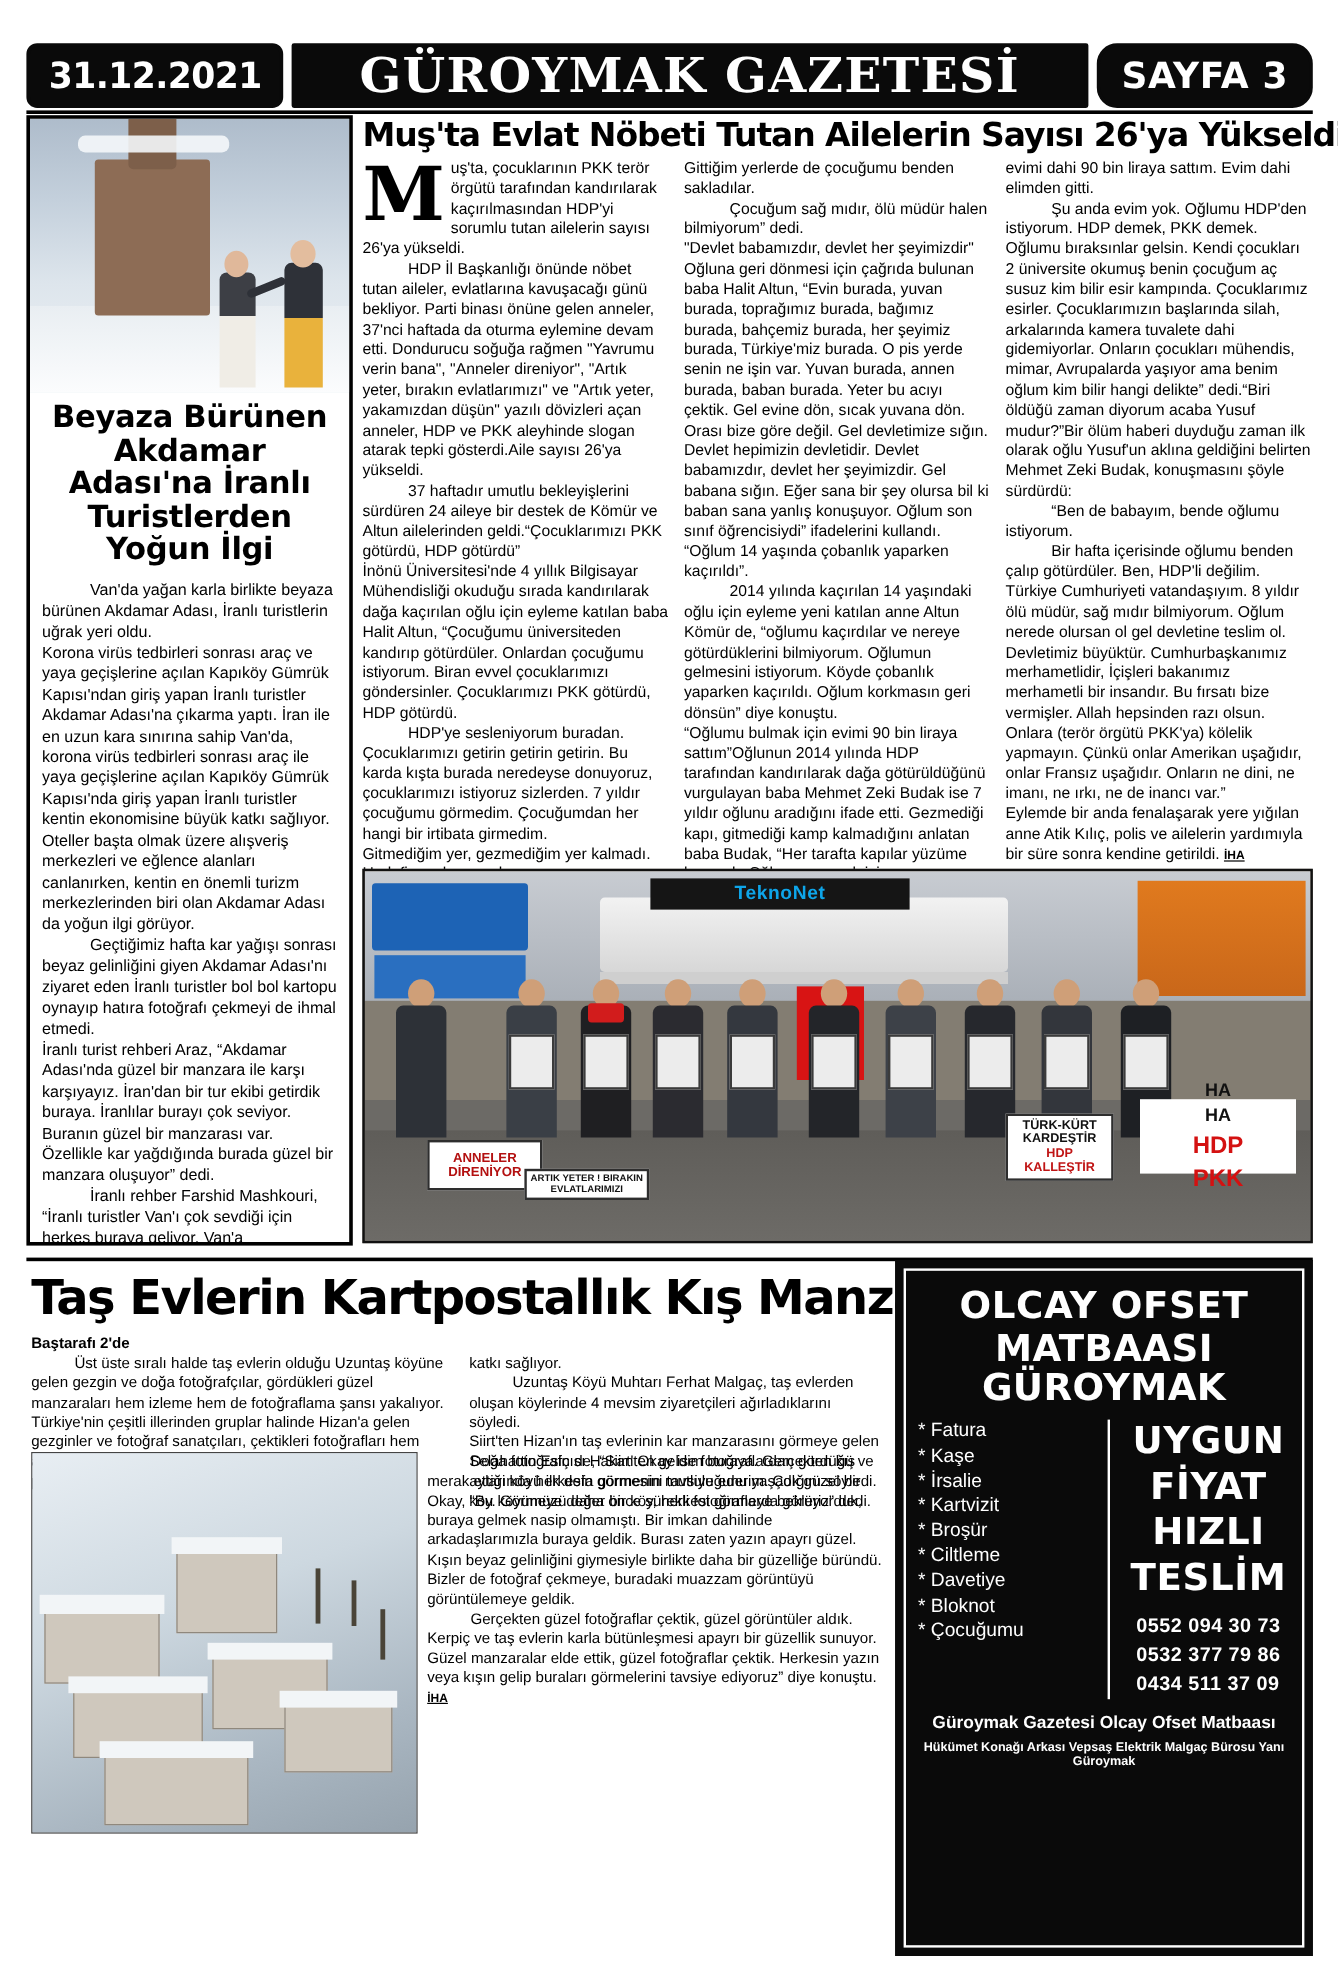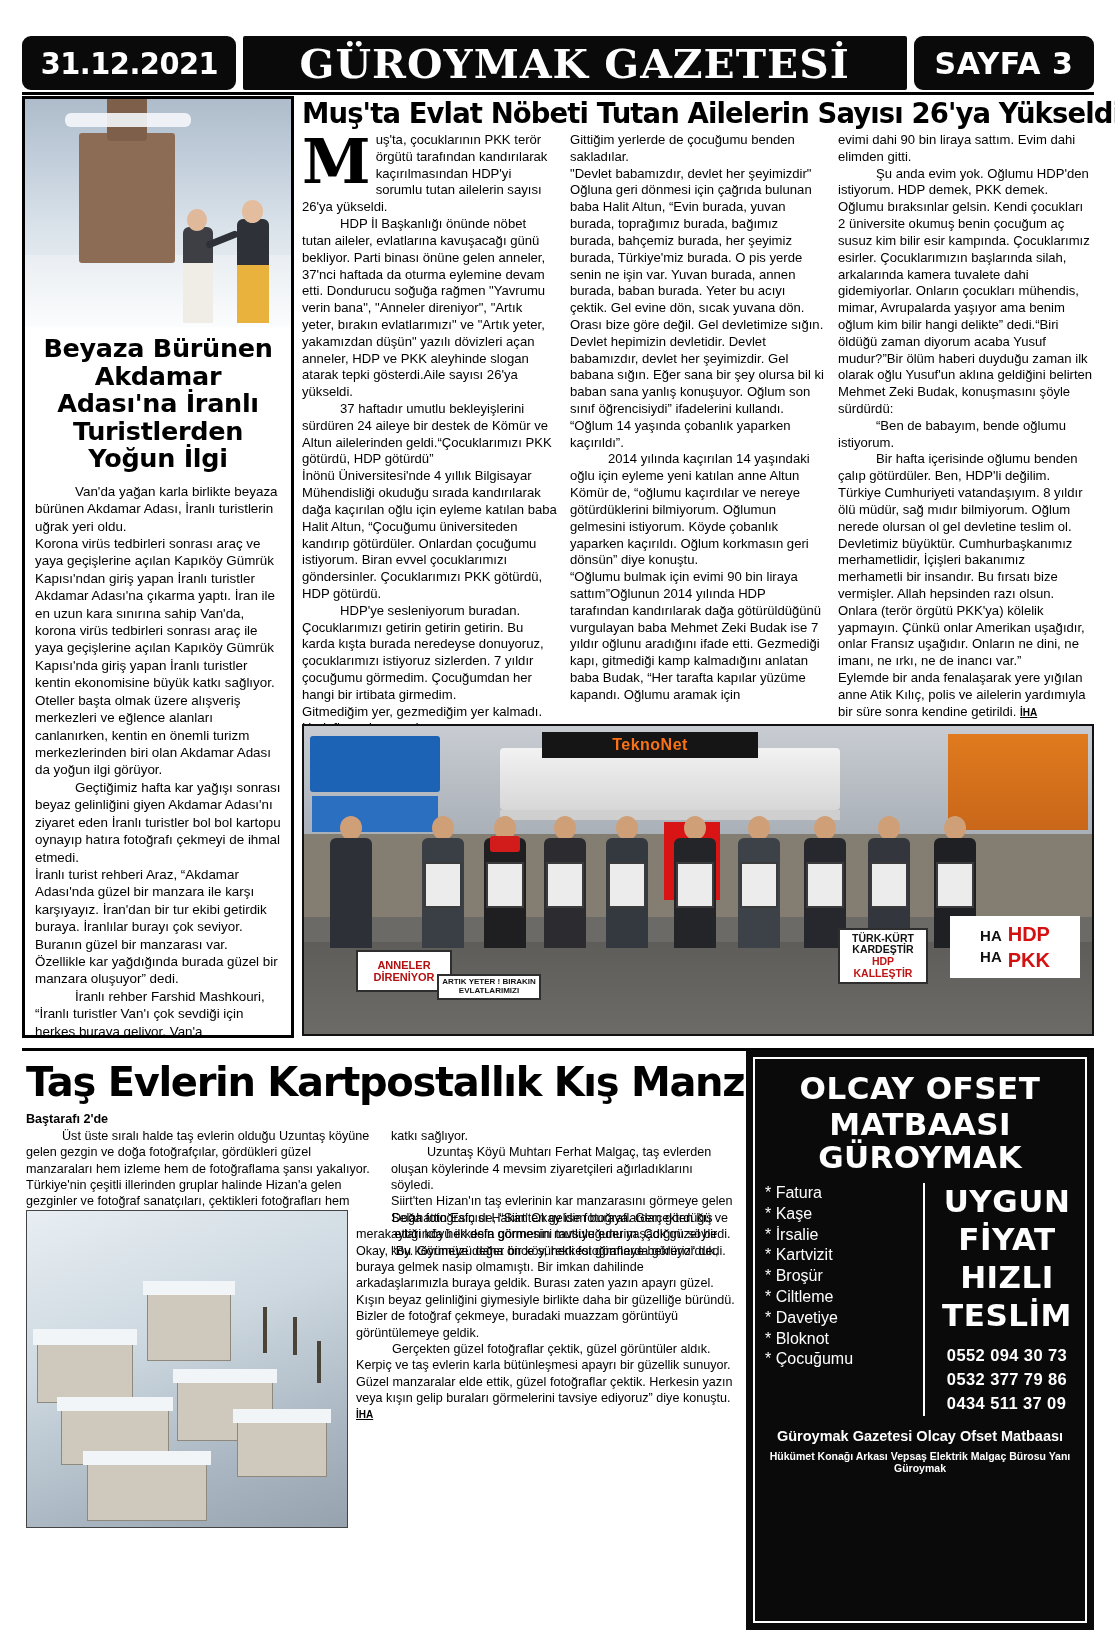--- a/index.html
+++ b/index.html
@@ -26,21 +26,21 @@
   .mh-date span {
     color: #fff; font-size: 30px; font-weight: bold; letter-spacing: -0.5px;
     font-family: "DejaVu Sans", sans-serif; transform: scaleX(0.96);
   }
   .mh-title { flex: 1; border-radius: 2px; background: #0a0a0a; }
   .mh-title span {
     color: #fff; font-size: 40px; font-weight: bold; letter-spacing: 1px;
     font-family: "DejaVu Serif", serif; white-space: nowrap;
     transform: scaleX(1.02);
   }
-  .mh-page { width: 180px; }
+  .mh-page { width: 180px; border-radius: 17px; }
   .mh-page span {
     color: #fff; font-size: 30px; font-weight: bold; letter-spacing: 0.5px;
     font-family: "DejaVu Sans", sans-serif;
   }
   .mh-rule {
     position: absolute; left: 22px; top: 92px; width: 1072px; height: 3px; background: #000;
   }
 
   
   .sidebar {
@@ -129,21 +129,21 @@
   .main-photo {
     position: absolute; left: 302px; top: 724px; width: 792px; height: 312px;
     border: 2px solid #111; overflow: hidden;
     background: #6e6a60;
   }
   .mp-bg { position:absolute; inset:0;
     background: linear-gradient(#9a948a 0 34%, #837d72 34% 62%, #6c6a66 62% 100%); }
   .mp-store { position:absolute; left:0; top:0; width: 100%; height: 108px;
     background: linear-gradient(#c8ccd2, #aab0b8); }
   .mp-sign { position:absolute; left: 238px; top: 6px; width: 216px; height: 26px;
-    background:#151515; color:#f97316; font-weight:bold; font-size:16px;
+    background:#151515; color:#0ea5e9; font-weight:bold; font-size:16px;
     display:flex; align-items:center; justify-content:center; letter-spacing:0.5px; }
   .mp-blue { position:absolute; left: 6px; top: 10px; width: 130px; height: 56px;
     background:#1d63b5; border-radius:3px; }
   .mp-blue2 { position:absolute; left: 8px; top: 70px; width: 126px; height: 36px;
     background:#2a6fc0; }
   .mp-tent { position:absolute; left: 196px; top: 22px; width: 340px; height: 62px;
     background: linear-gradient(#f2f2f2, #d7d7d7); border-radius: 4px; }
   .mp-tent2 { position:absolute; left: 196px; top: 84px; width: 340px; height: 10px;
     background:#cfcfcf; }
   .mp-orange { position:absolute; right: 4px; top: 8px; width: 140px; height: 96px;
@@ -162,21 +162,21 @@
     background:#d21c1c; border-radius: 3px; }
 
   .mp-banner { position: absolute; background:#fff; border: 2px solid #2e2e2e;
     display:flex; flex-direction:column; align-items:center; justify-content:center;
     color:#111; font-weight:bold; text-align:center; line-height:1.12; }
   .b-anneler { left: 8px; bottom: 42px; width: 96px; height: 42px; font-size: 11px; color:#b31010;margin-left:44px;}
   .b-artik { left: 133px; bottom: 34px; width: 104px; height: 26px; font-size: 8px; }
   .b-turk { right: 164px; bottom: 50px; width: 90px; height: 56px; font-size: 10.5px; }
   .b-turk .red { color:#c01414; }
   .b-ha { right: 12px; bottom: 56px; width: 130px; height: 62px; border:none; background:#fff;
-    flex-direction: row; gap: 6px; }
+    flex-direction: column; gap: 6px; }
   .ha-col { display:flex; flex-direction:column; gap: 4px; font-size: 15px; }
   .ha-red { color:#d41111; font-size: 20px; font-weight:bold; }
   .mp-flag { position:absolute; left: 360px; top: 96px; width: 56px; height: 78px;
     background:#d81414; }
   .mp-flag:after { content:"★"; position:absolute; left: 16px; top: 24px; color:#fff; font-size: 20px;}
 
   
   .bl-rule { position:absolute; left: 22px; top: 1048px; width: 1072px; height: 3px; background:#000; }
   .bottom-head {
     position: absolute; left: 26px; top: 1060px; width: 710px; height: 44px;
@@ -283,20 +283,21 @@
     <div class="mcol">
       <p><span class="dropcap">M</span><span>uş'ta, çocuklarının PKK terör örgütü tarafından kandırılarak kaçırılmasından HDP'yi sorumlu tutan ailelerin sayısı 26'ya yükseldi.</span></p>
       <p class="ind">HDP İl Başkanlığı önünde nöbet tutan aileler, evlatlarına kavuşacağı günü bekliyor. Parti binası önüne gelen anneler, 37'nci haftada da oturma eylemine devam etti. Dondurucu soğuğa rağmen "Yavrumu verin bana", "Anneler direniyor", "Artık yeter, bırakın evlatlarımızı" ve "Artık yeter, yakamızdan düşün" yazılı dövizleri açan anneler, HDP ve PKK aleyhinde slogan atarak tepki gösterdi.Aile sayısı 26'ya yükseldi.</p>
       <p class="ind">37 haftadır umutlu bekleyişlerini sürdüren 24 aileye bir destek de Kömür ve Altun ailelerinden geldi.“Çocuklarımızı PKK götürdü, HDP götürdü”</p>
       <p>İnönü Üniversitesi'nde 4 yıllık Bilgisayar Mühendisliği okuduğu sırada kandırılarak dağa kaçırılan oğlu için eyleme katılan baba Halit Altun, “Çocuğumu üniversiteden kandırıp götürdüler. Onlardan çocuğumu istiyorum. Biran evvel çocuklarımızı göndersinler. Çocuklarımızı PKK götürdü, HDP götürdü.</p>
       <p class="ind">HDP'ye sesleniyorum buradan. Çocuklarımızı getirin getirin getirin. Bu karda kışta burada neredeyse donuyoruz, çocuklarımızı istiyoruz sizlerden. 7 yıldır çocuğumu görmedim. Çocuğumdan her hangi bir irtibata girmedim.</p>
       <p>Gitmediğim yer, gezmediğim yer kalmadı. Hedefime ulaşamadım.</p>
     </div>
     <div class="mcol">
       <p>Gittiğim yerlerde de çocuğumu benden sakladılar.</p>
+      <p class="ind">Çocuğum sağ mıdır, ölü müdür halen bilmiyorum” dedi.</p>
       <p>"Devlet babamızdır, devlet her şeyimizdir"</p>
       <p>Oğluna geri dönmesi için çağrıda bulunan baba Halit Altun, “Evin burada, yuvan burada, toprağımız burada, bağımız burada, bahçemiz burada, her şeyimiz burada, Türkiye'miz burada. O pis yerde senin ne işin var. Yuvan burada, annen burada, baban burada. Yeter bu acıyı çektik. Gel evine dön, sıcak yuvana dön. Orası bize göre değil. Gel devletimize sığın. Devlet hepimizin devletidir. Devlet babamızdır, devlet her şeyimizdir. Gel babana sığın. Eğer sana bir şey olursa bil ki baban sana yanlış konuşuyor. Oğlum son sınıf öğrencisiydi” ifadelerini kullandı.</p>
       <p>“Oğlum 14 yaşında çobanlık yaparken kaçırıldı”.</p>
       <p class="ind">2014 yılında kaçırılan 14 yaşındaki oğlu için eyleme yeni katılan anne Altun Kömür de, “oğlumu kaçırdılar ve nereye götürdüklerini bilmiyorum. Oğlumun gelmesini istiyorum. Köyde çobanlık yaparken kaçırıldı. Oğlum korkmasın geri dönsün” diye konuştu.</p>
       <p>“Oğlumu bulmak için evimi 90 bin liraya sattım”Oğlunun 2014 yılında HDP tarafından kandırılarak dağa götürüldüğünü vurgulayan baba Mehmet Zeki Budak ise 7 yıldır oğlunu aradığını ifade etti. Gezmediği kapı, gitmediği kamp kalmadığını anlatan baba Budak, “Her tarafta kapılar yüzüme kapandı. Oğlumu aramak için</p>
     </div>
     <div class="mcol">
       <p>evimi dahi 90 bin liraya sattım. Evim dahi elimden gitti.</p>
       <p class="ind">Şu anda evim yok. Oğlumu HDP'den istiyorum. HDP demek, PKK demek. Oğlumu bıraksınlar gelsin. Kendi çocukları 2 üniversite okumuş benin çocuğum aç susuz kim bilir esir kampında. Çocuklarımız esirler. Çocuklarımızın başlarında silah, arkalarında kamera tuvalete dahi gidemiyorlar. Onların çocukları mühendis, mimar, Avrupalarda yaşıyor ama benim oğlum kim bilir hangi delikte” dedi.“Biri öldüğü zaman diyorum acaba Yusuf mudur?”Bir ölüm haberi duyduğu zaman ilk olarak oğlu Yusuf'un aklına geldiğini belirten Mehmet Zeki Budak, konuşmasını şöyle sürdürdü:</p>
       <p class="ind">“Ben de babayım, bende oğlumu istiyorum.</p>

